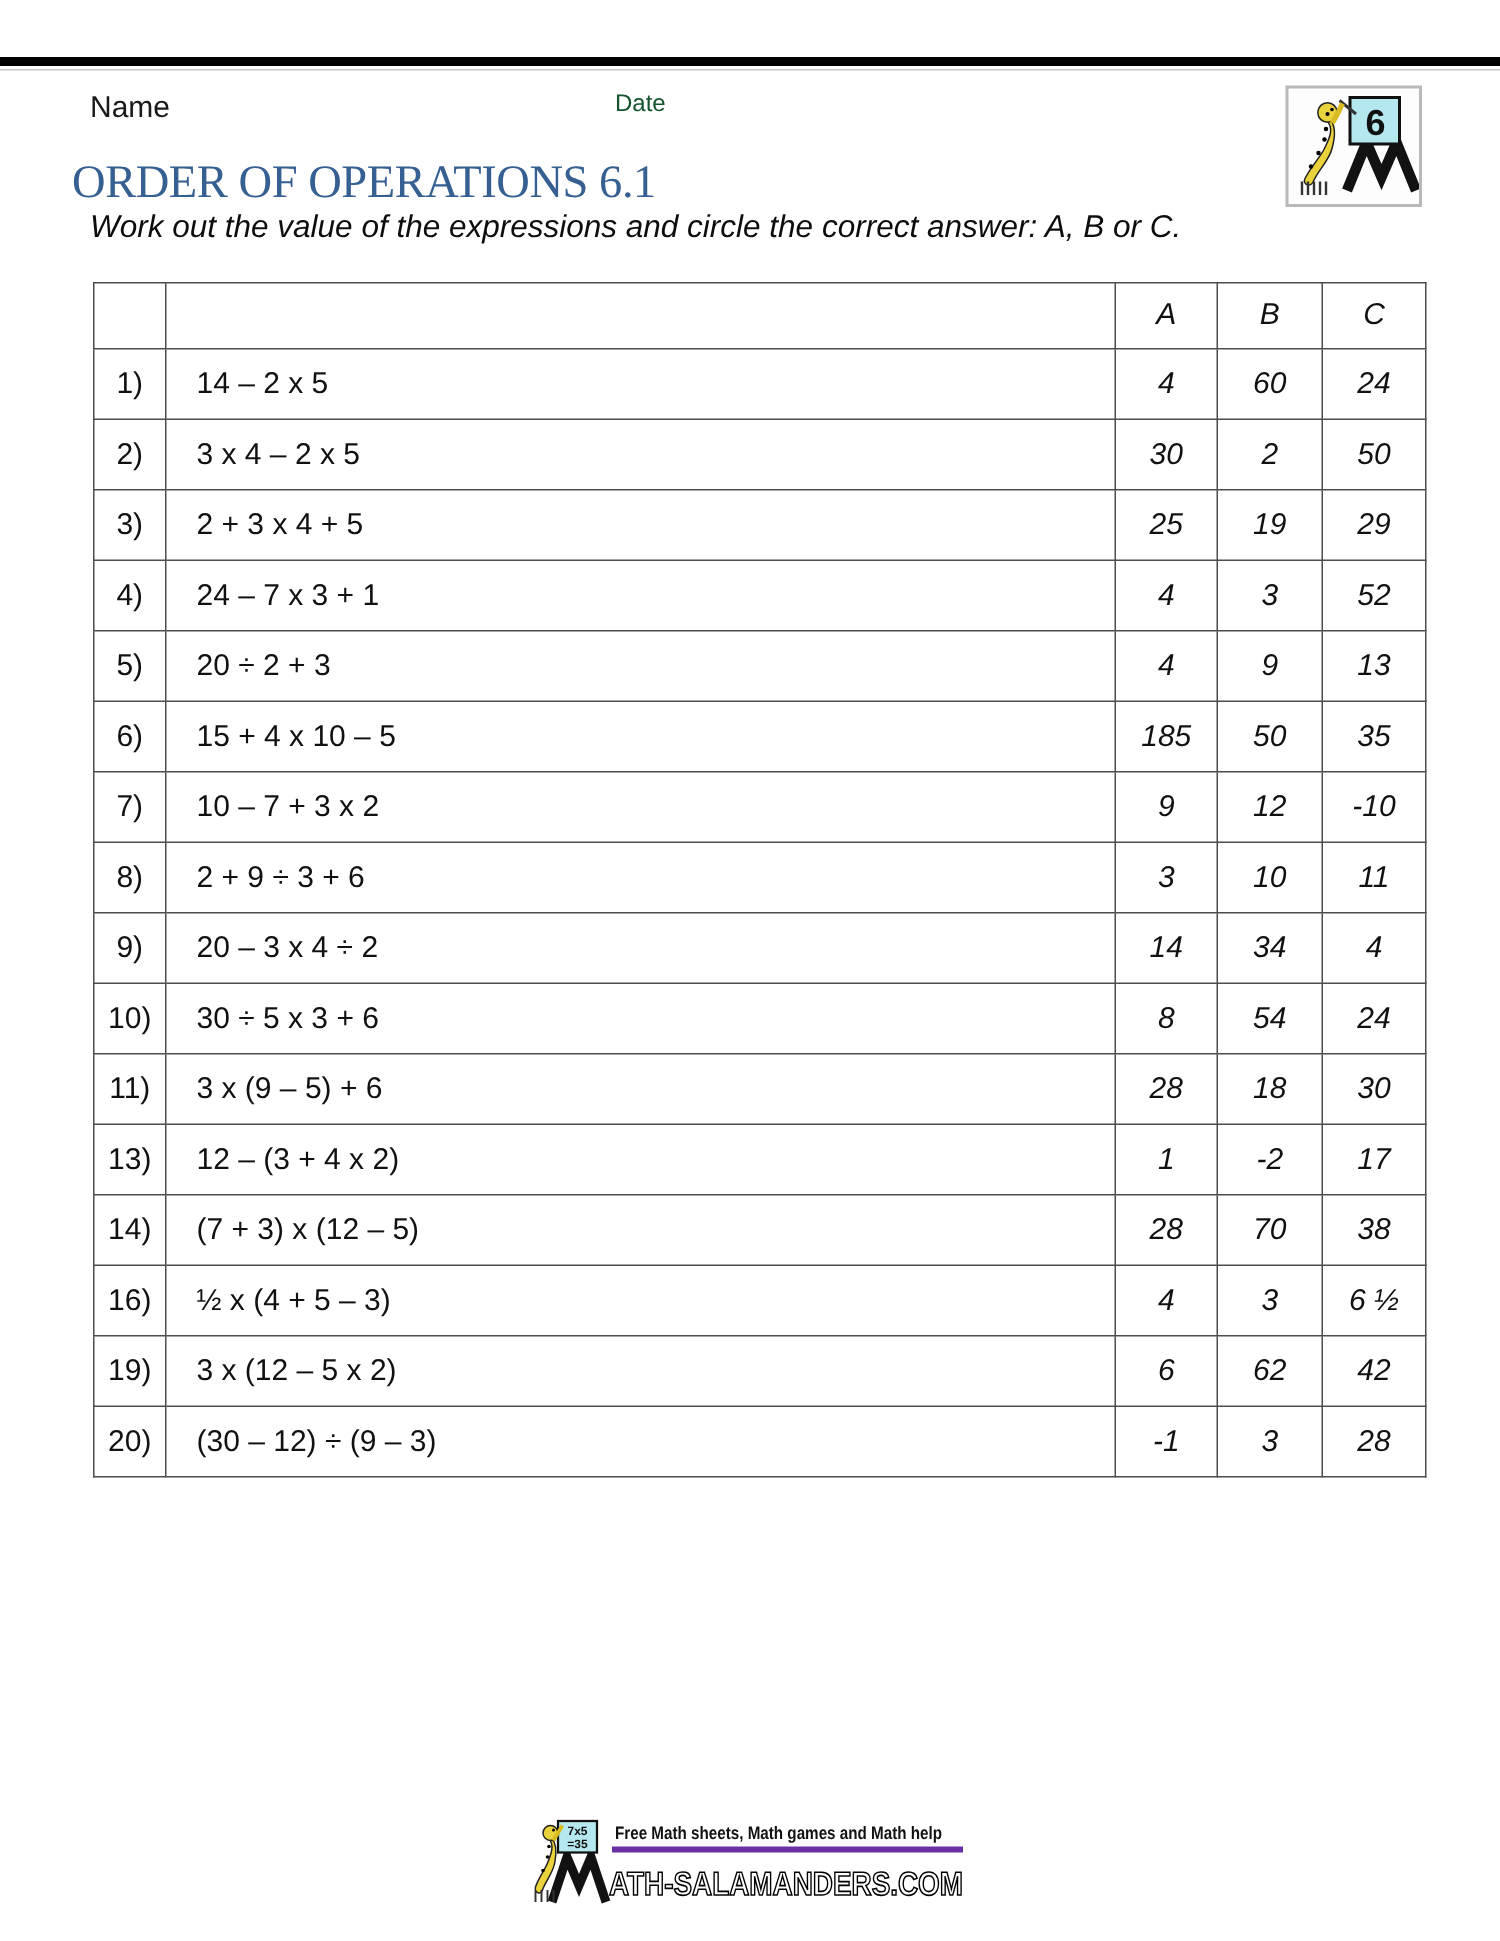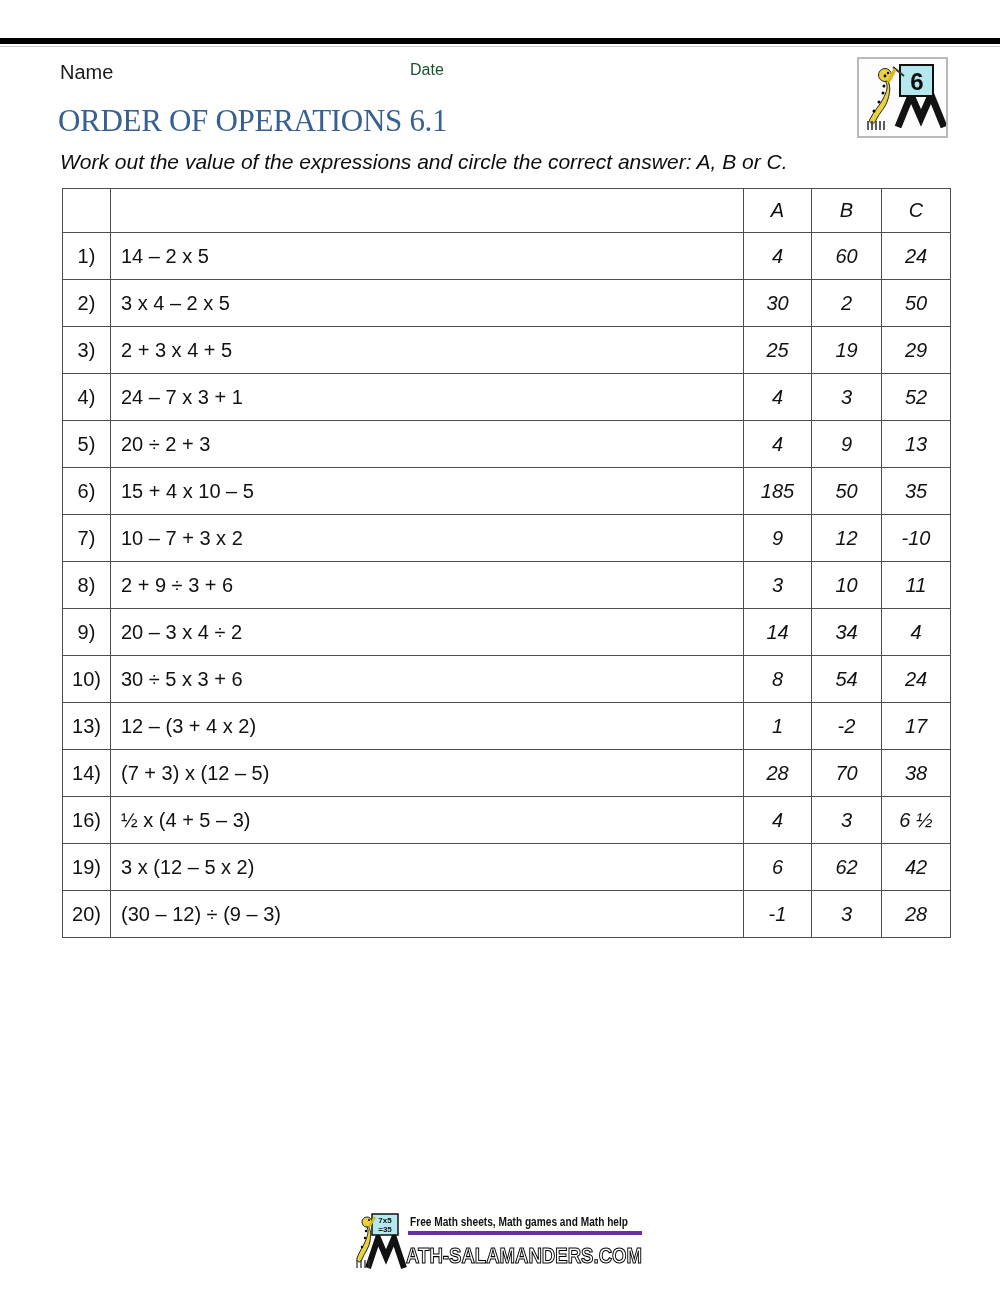--- a/index.html
+++ b/index.html
@@ -28,29 +28,29 @@
     position: absolute; left: 410px; top: 61px;
     font-size: 16px; color: #14532d;
   }
   .logo-box {
     position: absolute; left: 857px; top: 57px;
     width: 91px; height: 81px;
     background: #fdfdfd;
     border: 2px solid #b9b9b9;
   }
   .page-title {
-    position: absolute; left: 58px; top: 103px;
+    position: absolute; left: 48px; top: 103px;
     margin: 0;
     font-family: "Liberation Serif", serif;
     font-weight: normal;
     font-size: 31px; letter-spacing: -0.3px;
     color: #376092;
   }
   .instruction {
-    position: absolute; left: 60px; top: 150px;
+    position: absolute; left: 60px; top: 140px;
     margin: 0;
     font-size: 21px; font-style: italic;
     color: #0d0d0d;
   }
   table.worksheet-table {
     position: absolute; left: 62px; top: 188px;
     border-collapse: collapse;
     table-layout: fixed;
     width: 888px;
   }
@@ -61,21 +61,21 @@
     padding: 0;
     background: #fff;
   }
   .worksheet-table thead tr { height: 44px; }
   .worksheet-table tbody tr { height: 47px; }
   .worksheet-table th {
     font-weight: normal; font-style: italic;
     text-align: center;
   }
   .worksheet-table td.c-num { text-align: center; }
-  .worksheet-table td.c-expr { text-align: left; padding-left: 10px; }
+  .worksheet-table td.c-expr { text-align: left; padding-left: 20px; }
   .worksheet-table td.c-ans { text-align: center; font-style: italic; }
   .footer-logo {
     position: absolute; left: 354px; top: 1210px;
     width: 292px; height: 64px;
   }
 </style>
 </head>
 <body>
 
 <div>
@@ -202,20 +202,27 @@
           <td class="c-ans">4</td>
         </tr>
         <tr>
           <td class="c-num">10)</td>
           <td class="c-expr">30 ÷ 5 x 3 + 6</td>
           <td class="c-ans">8</td>
           <td class="c-ans">54</td>
           <td class="c-ans">24</td>
         </tr>
         <tr>
+          <td class="c-num">11)</td>
+          <td class="c-expr">3 x (9 – 5) + 6</td>
+          <td class="c-ans">28</td>
+          <td class="c-ans">18</td>
+          <td class="c-ans">30</td>
+        </tr>
+        <tr>
           <td class="c-num">13)</td>
           <td class="c-expr">12 – (3 + 4 x 2)</td>
           <td class="c-ans">1</td>
           <td class="c-ans">-2</td>
           <td class="c-ans">17</td>
         </tr>
         <tr>
           <td class="c-num">14)</td>
           <td class="c-expr">(7 + 3) x (12 – 5)</td>
           <td class="c-ans">28</td>

